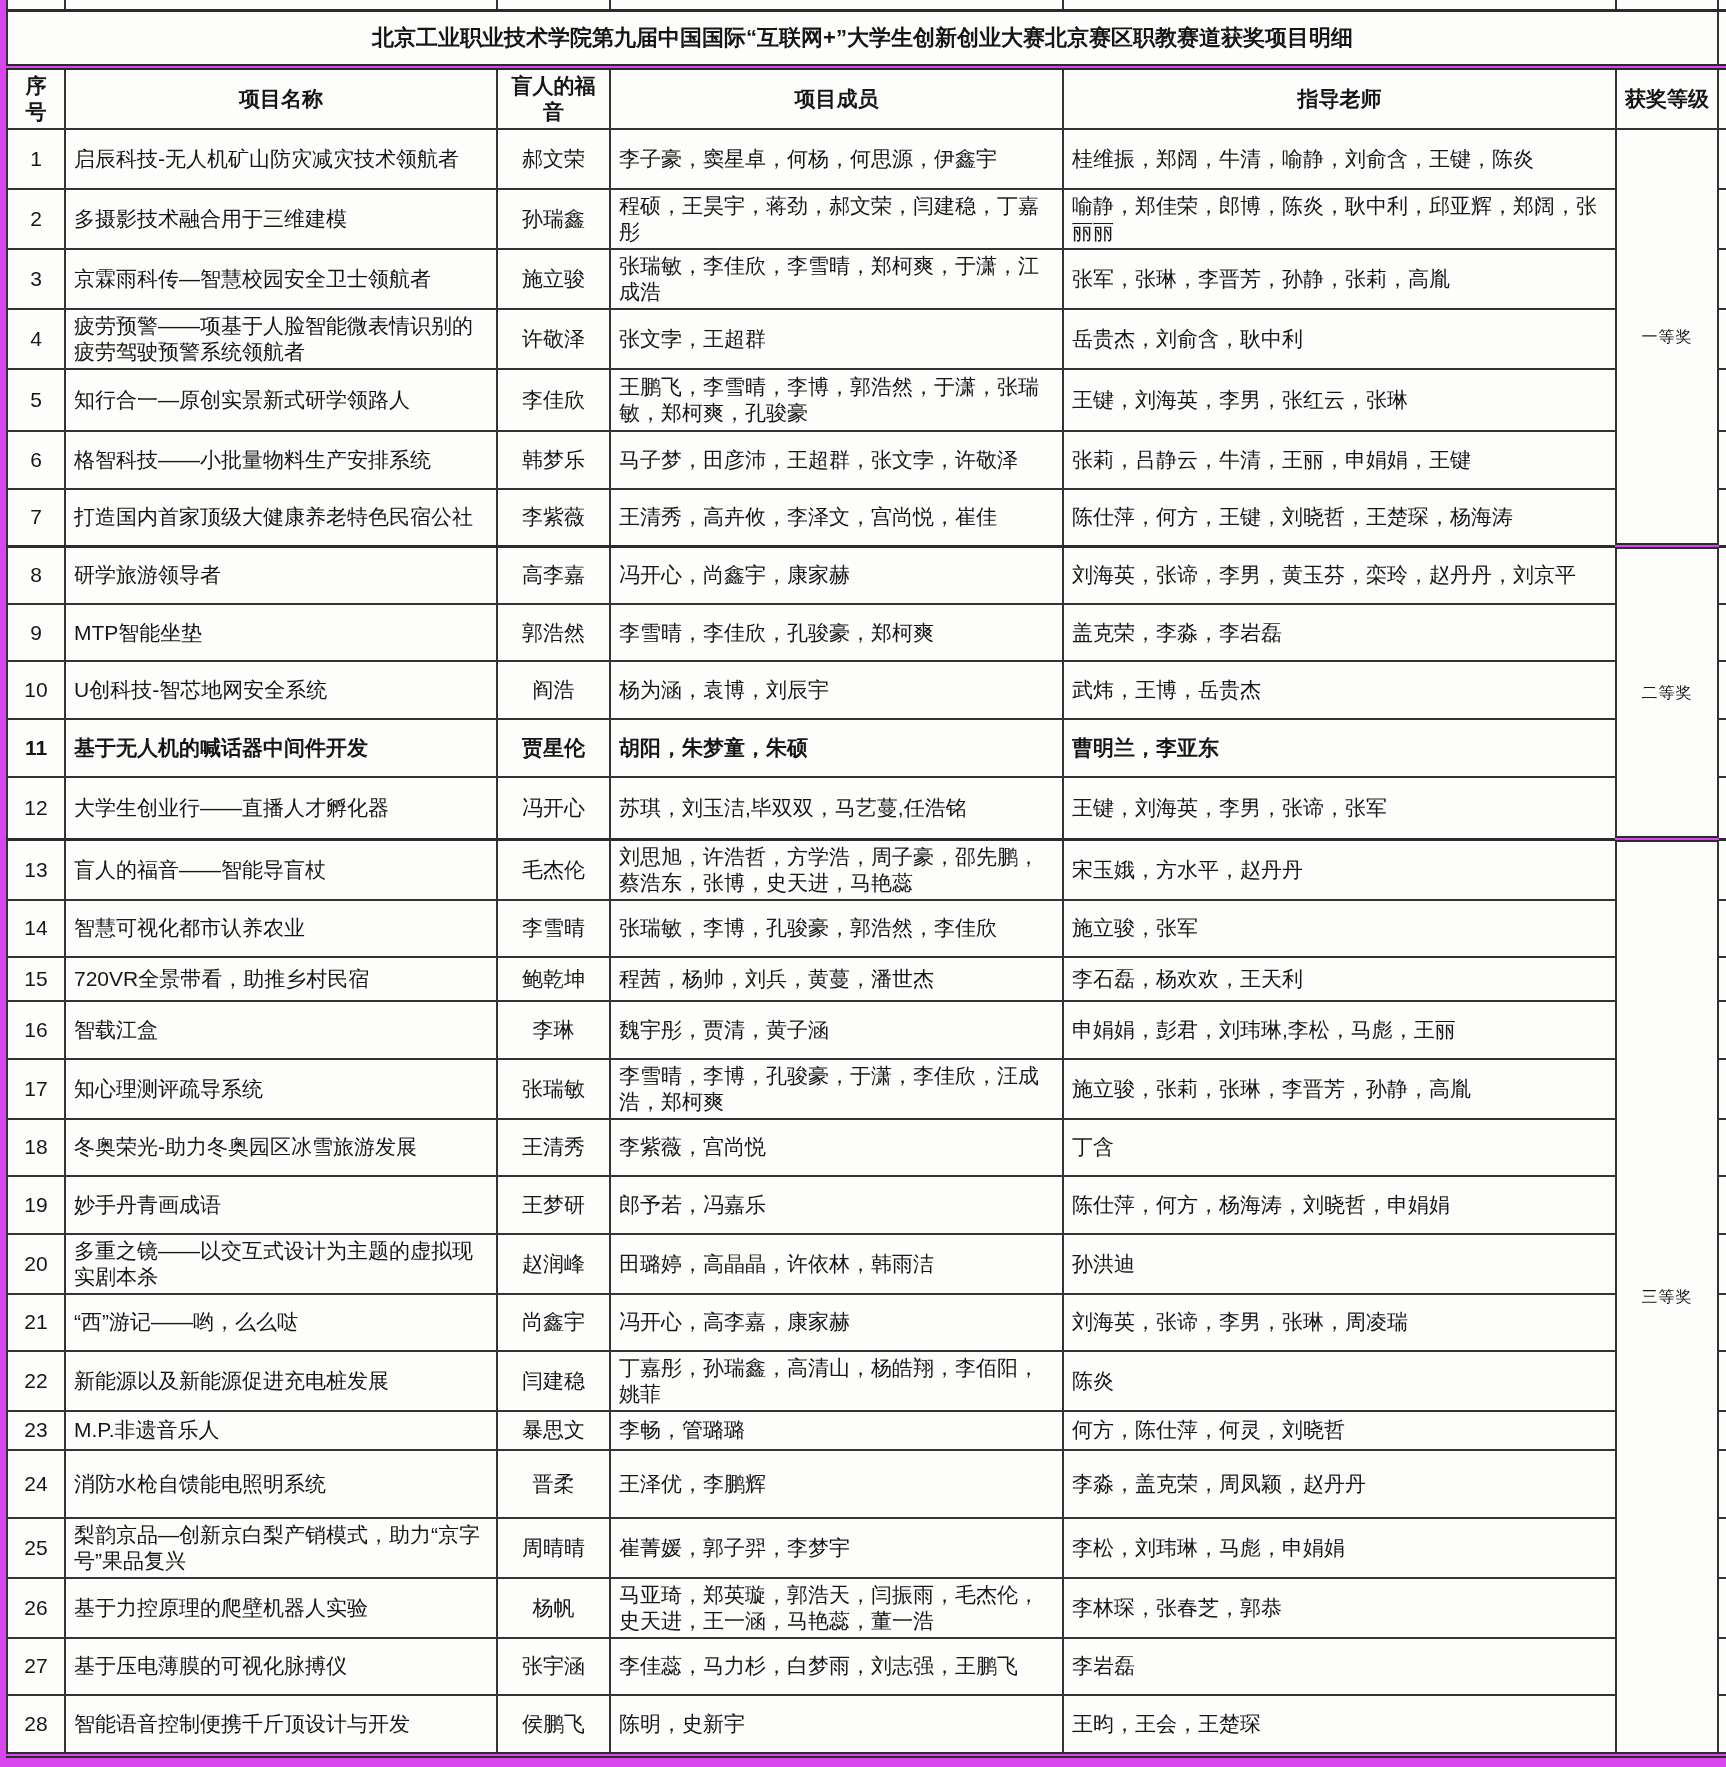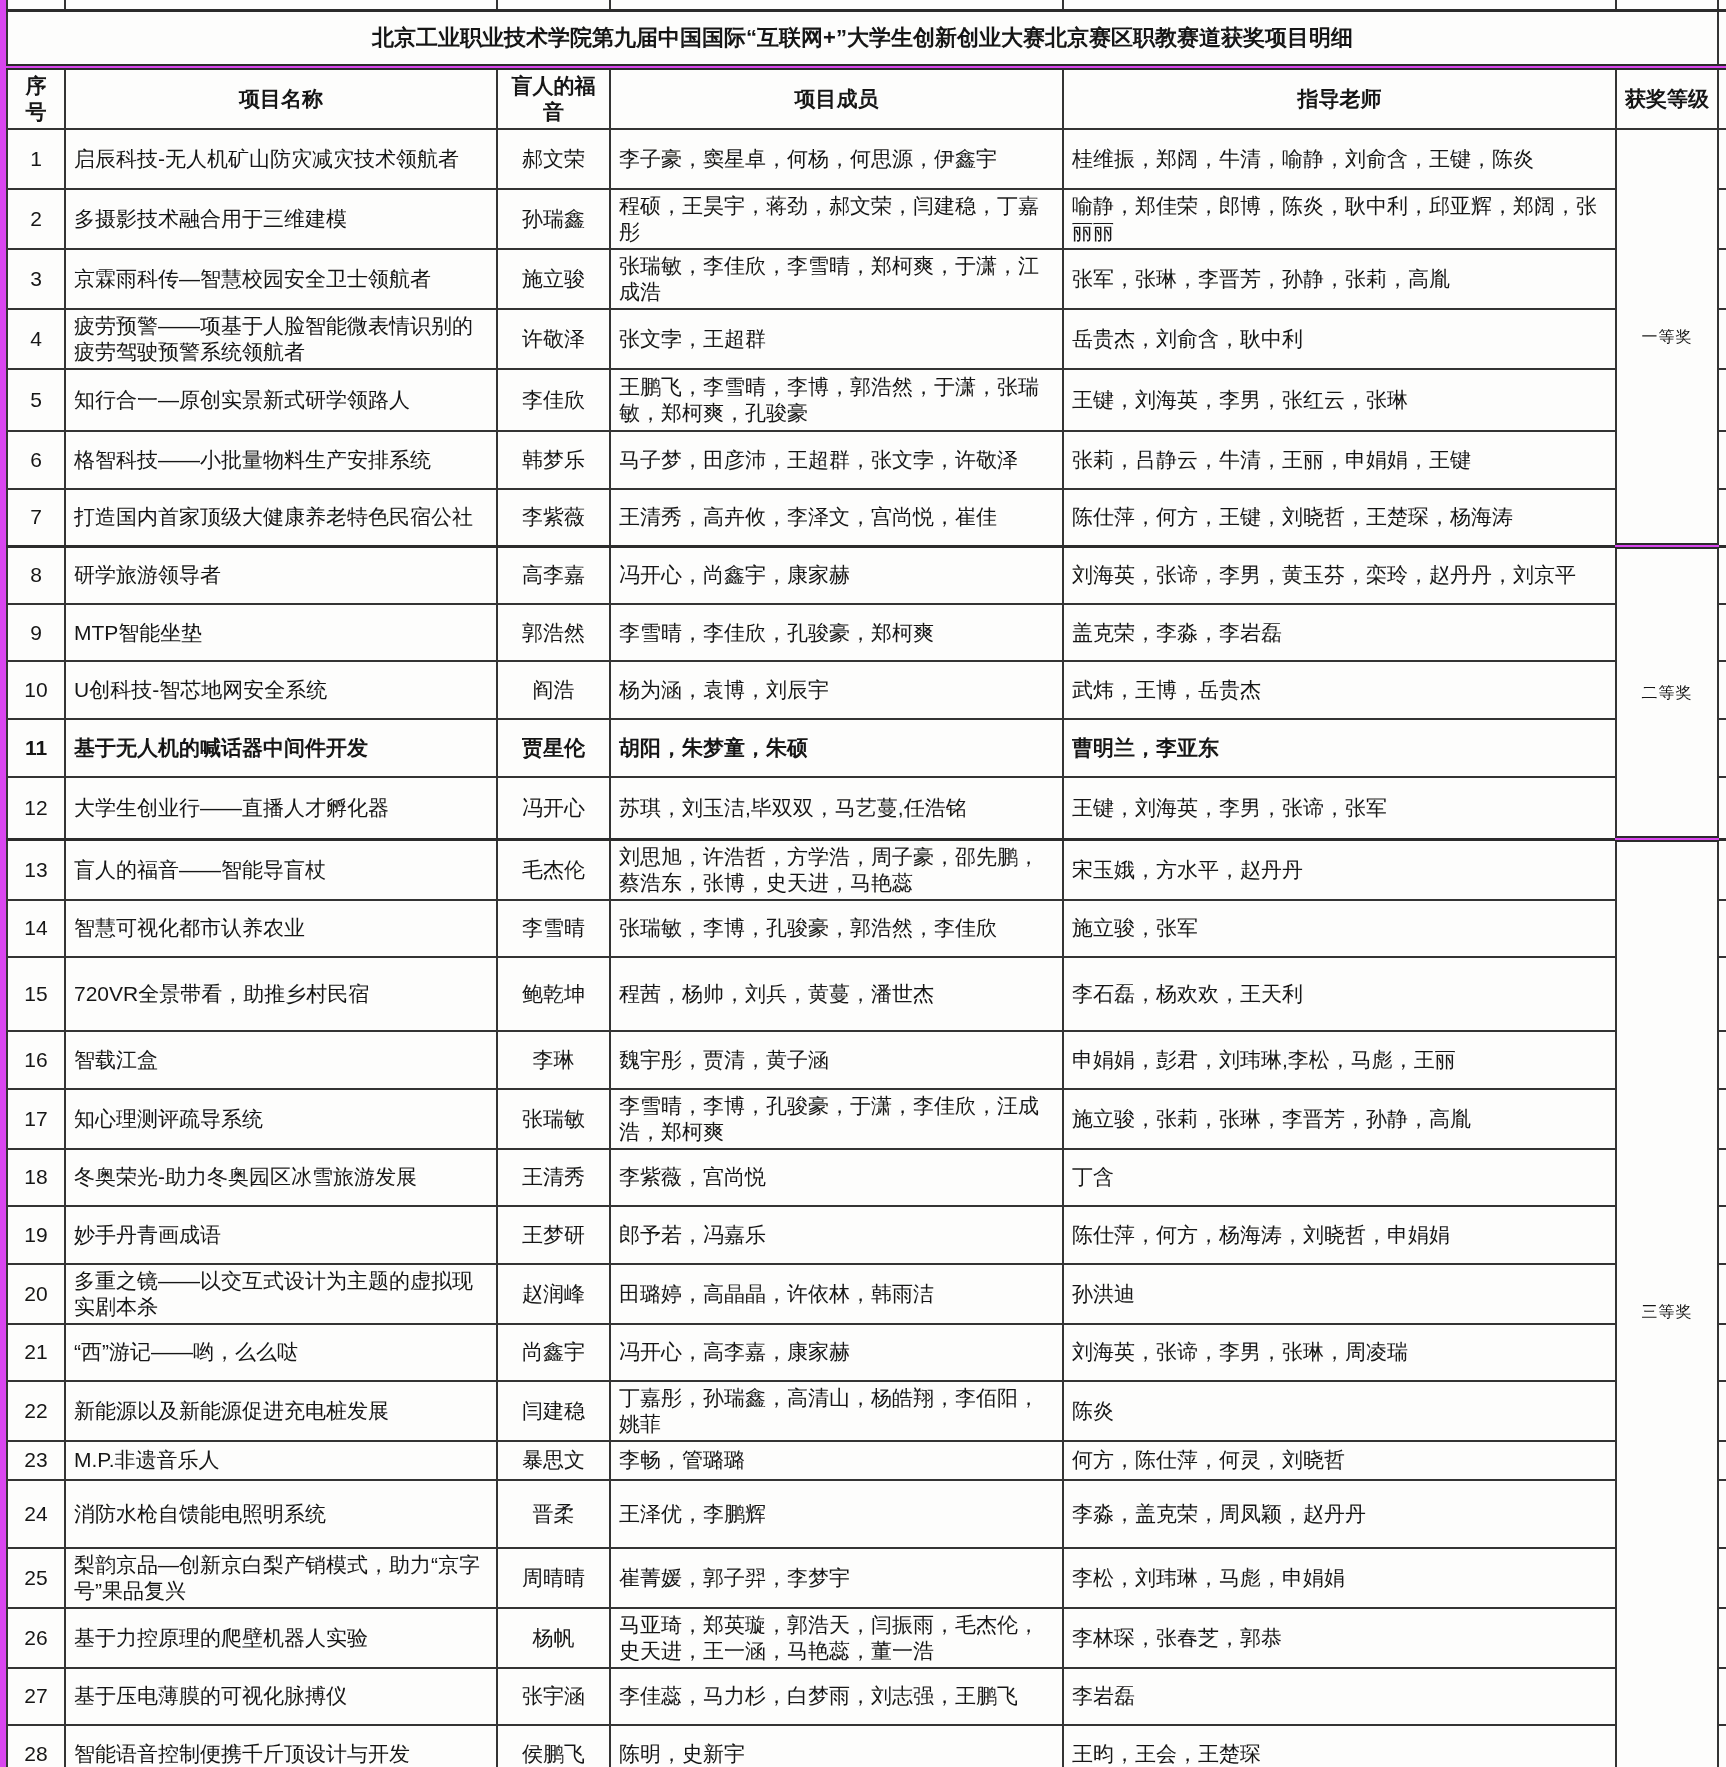--- a/index.html
+++ b/index.html
@@ -190,21 +190,21 @@
           <td class="cell-center sliver"></td>
         </tr>
         <tr style="height: 57px;">
           <td class="cell-center">14</td>
           <td class="cell-left">智慧可视化都市认养农业</td>
           <td class="cell-center">李雪晴</td>
           <td class="cell-left">张瑞敏，李博，孔骏豪，郭浩然，李佳欣</td>
           <td class="cell-left">施立骏，张军</td>
           <td class="cell-center sliver"></td>
         </tr>
-        <tr style="height: 74px;">
+        <tr style="height: 44px;">
           <td class="cell-center">15</td>
           <td class="cell-left">720VR全景带看，助推乡村民宿</td>
           <td class="cell-center">鲍乾坤</td>
           <td class="cell-left">程茜，杨帅，刘兵，黄蔓，潘世杰</td>
           <td class="cell-left">李石磊，杨欢欢，王天利</td>
           <td class="cell-center sliver"></td>
         </tr>
         <tr style="height: 58px;">
           <td class="cell-center">16</td>
           <td class="cell-left">智载江盒</td>

